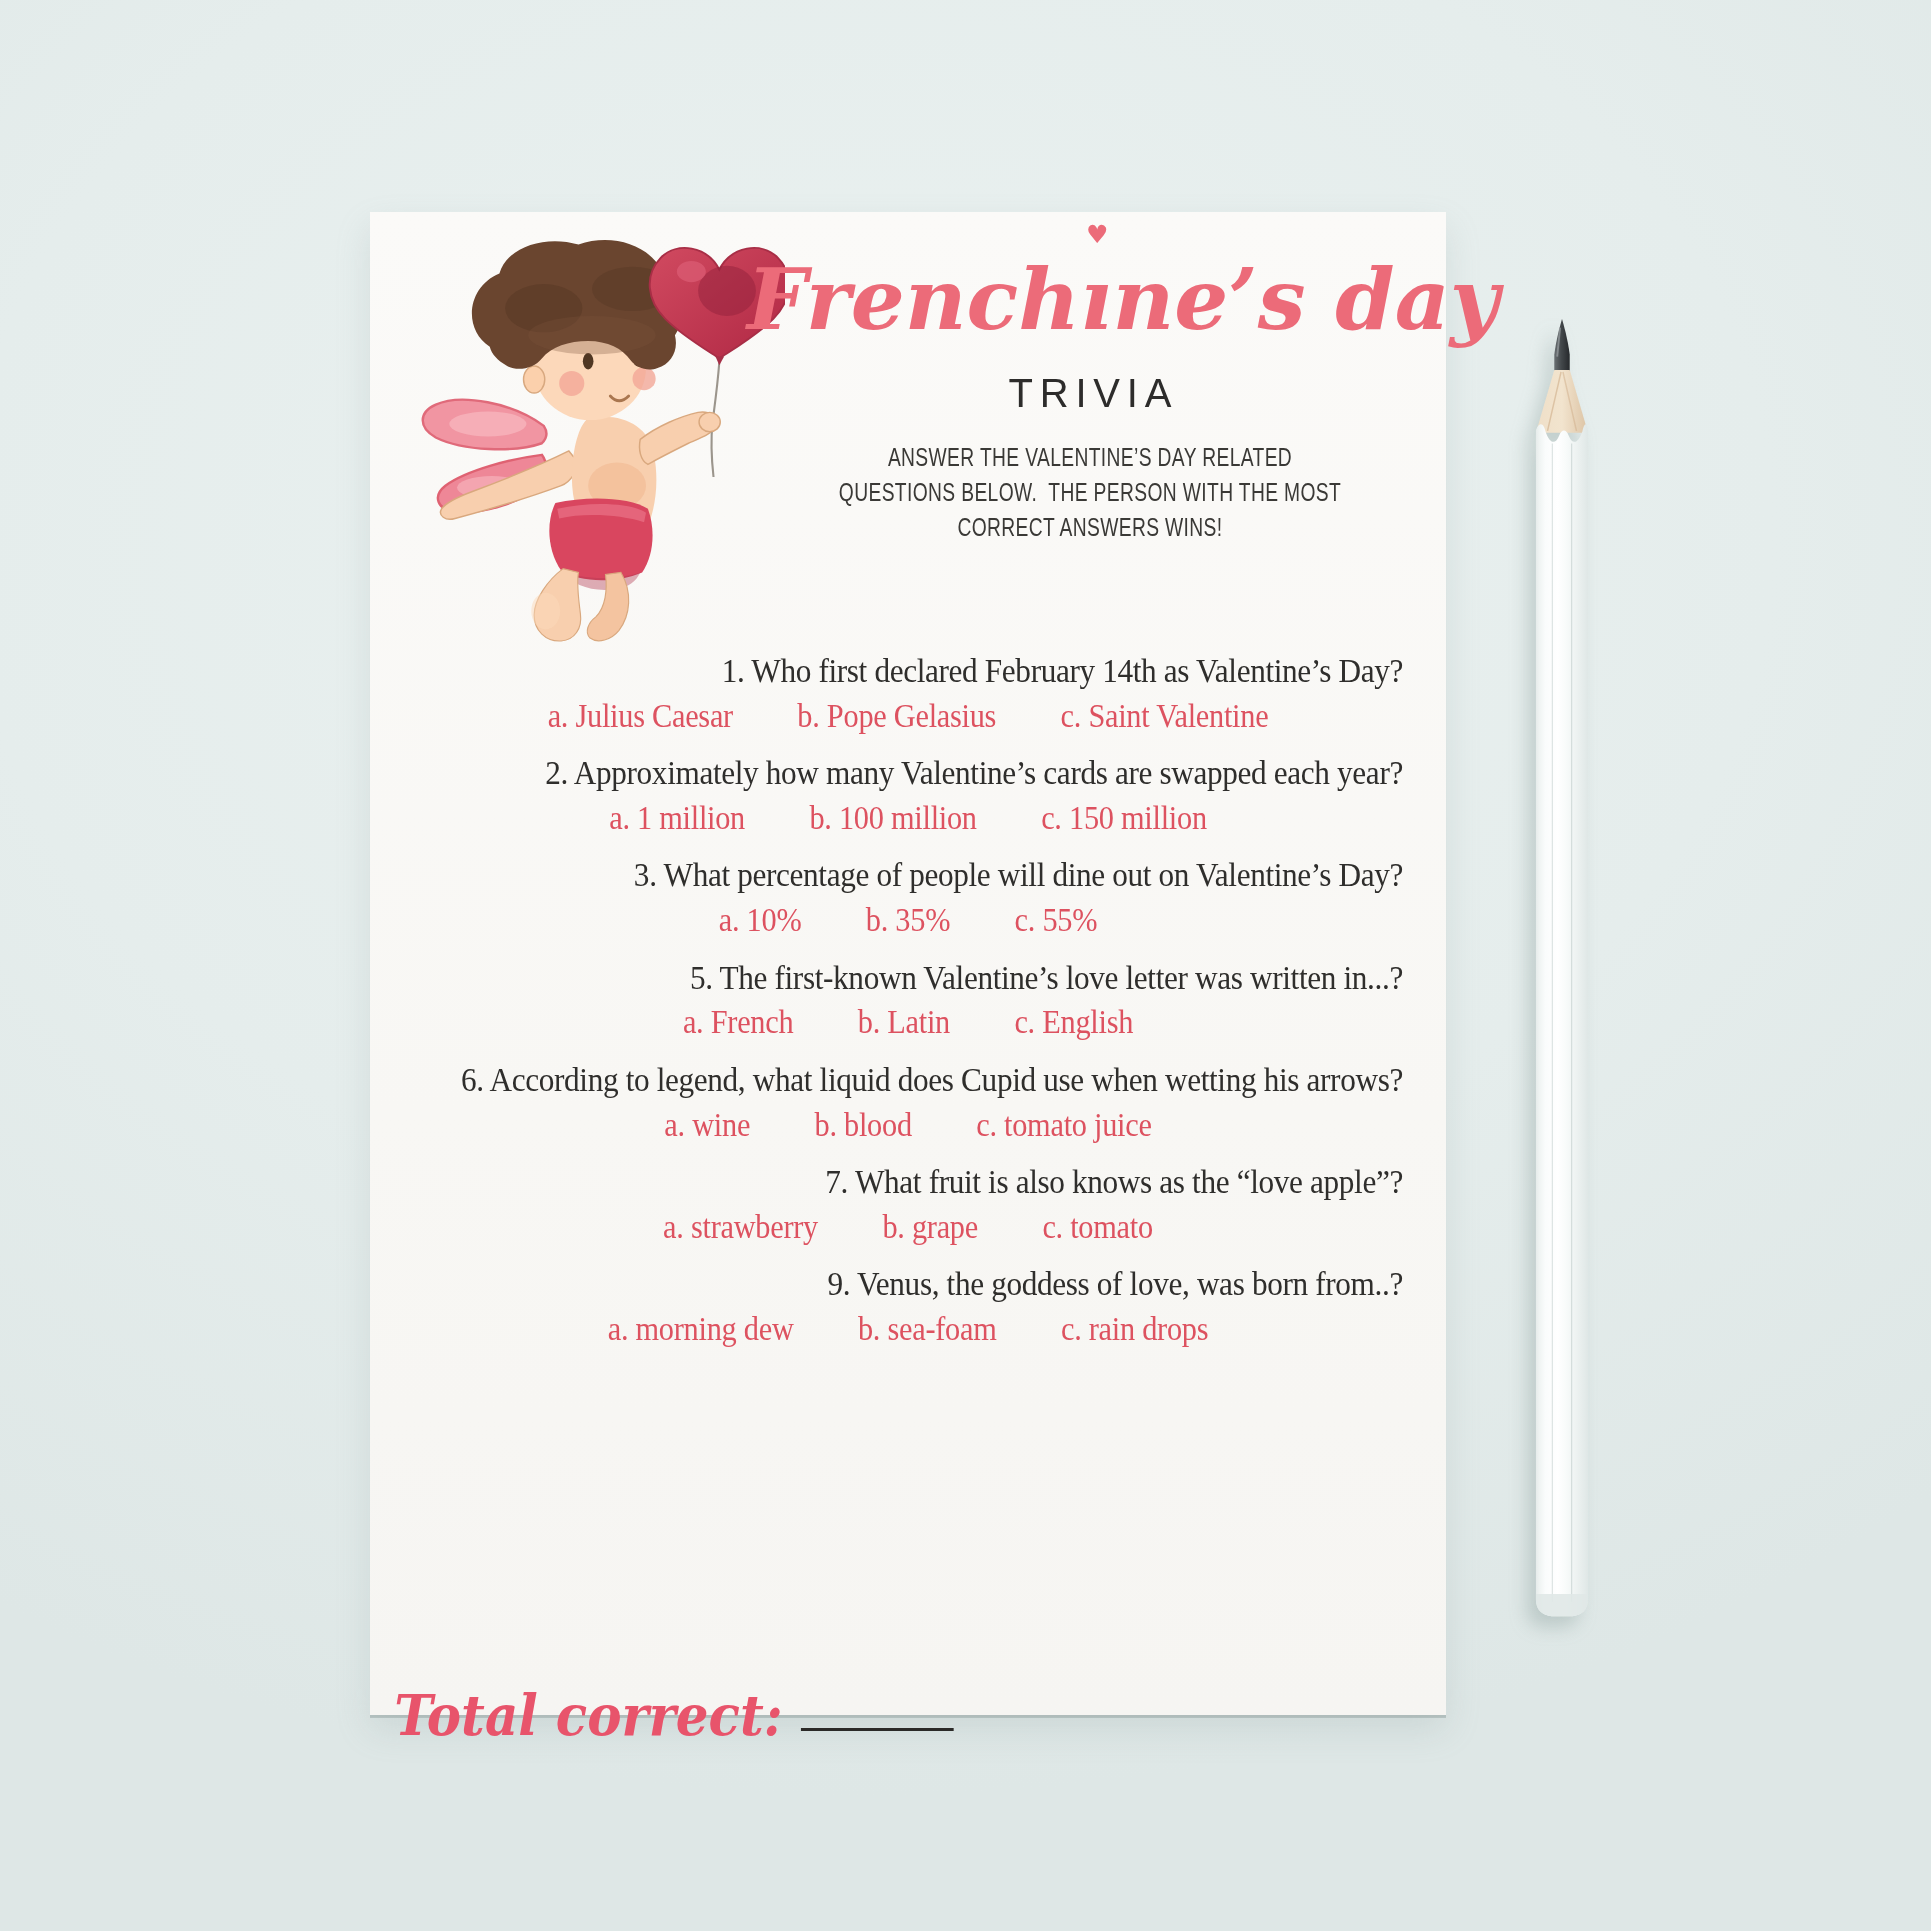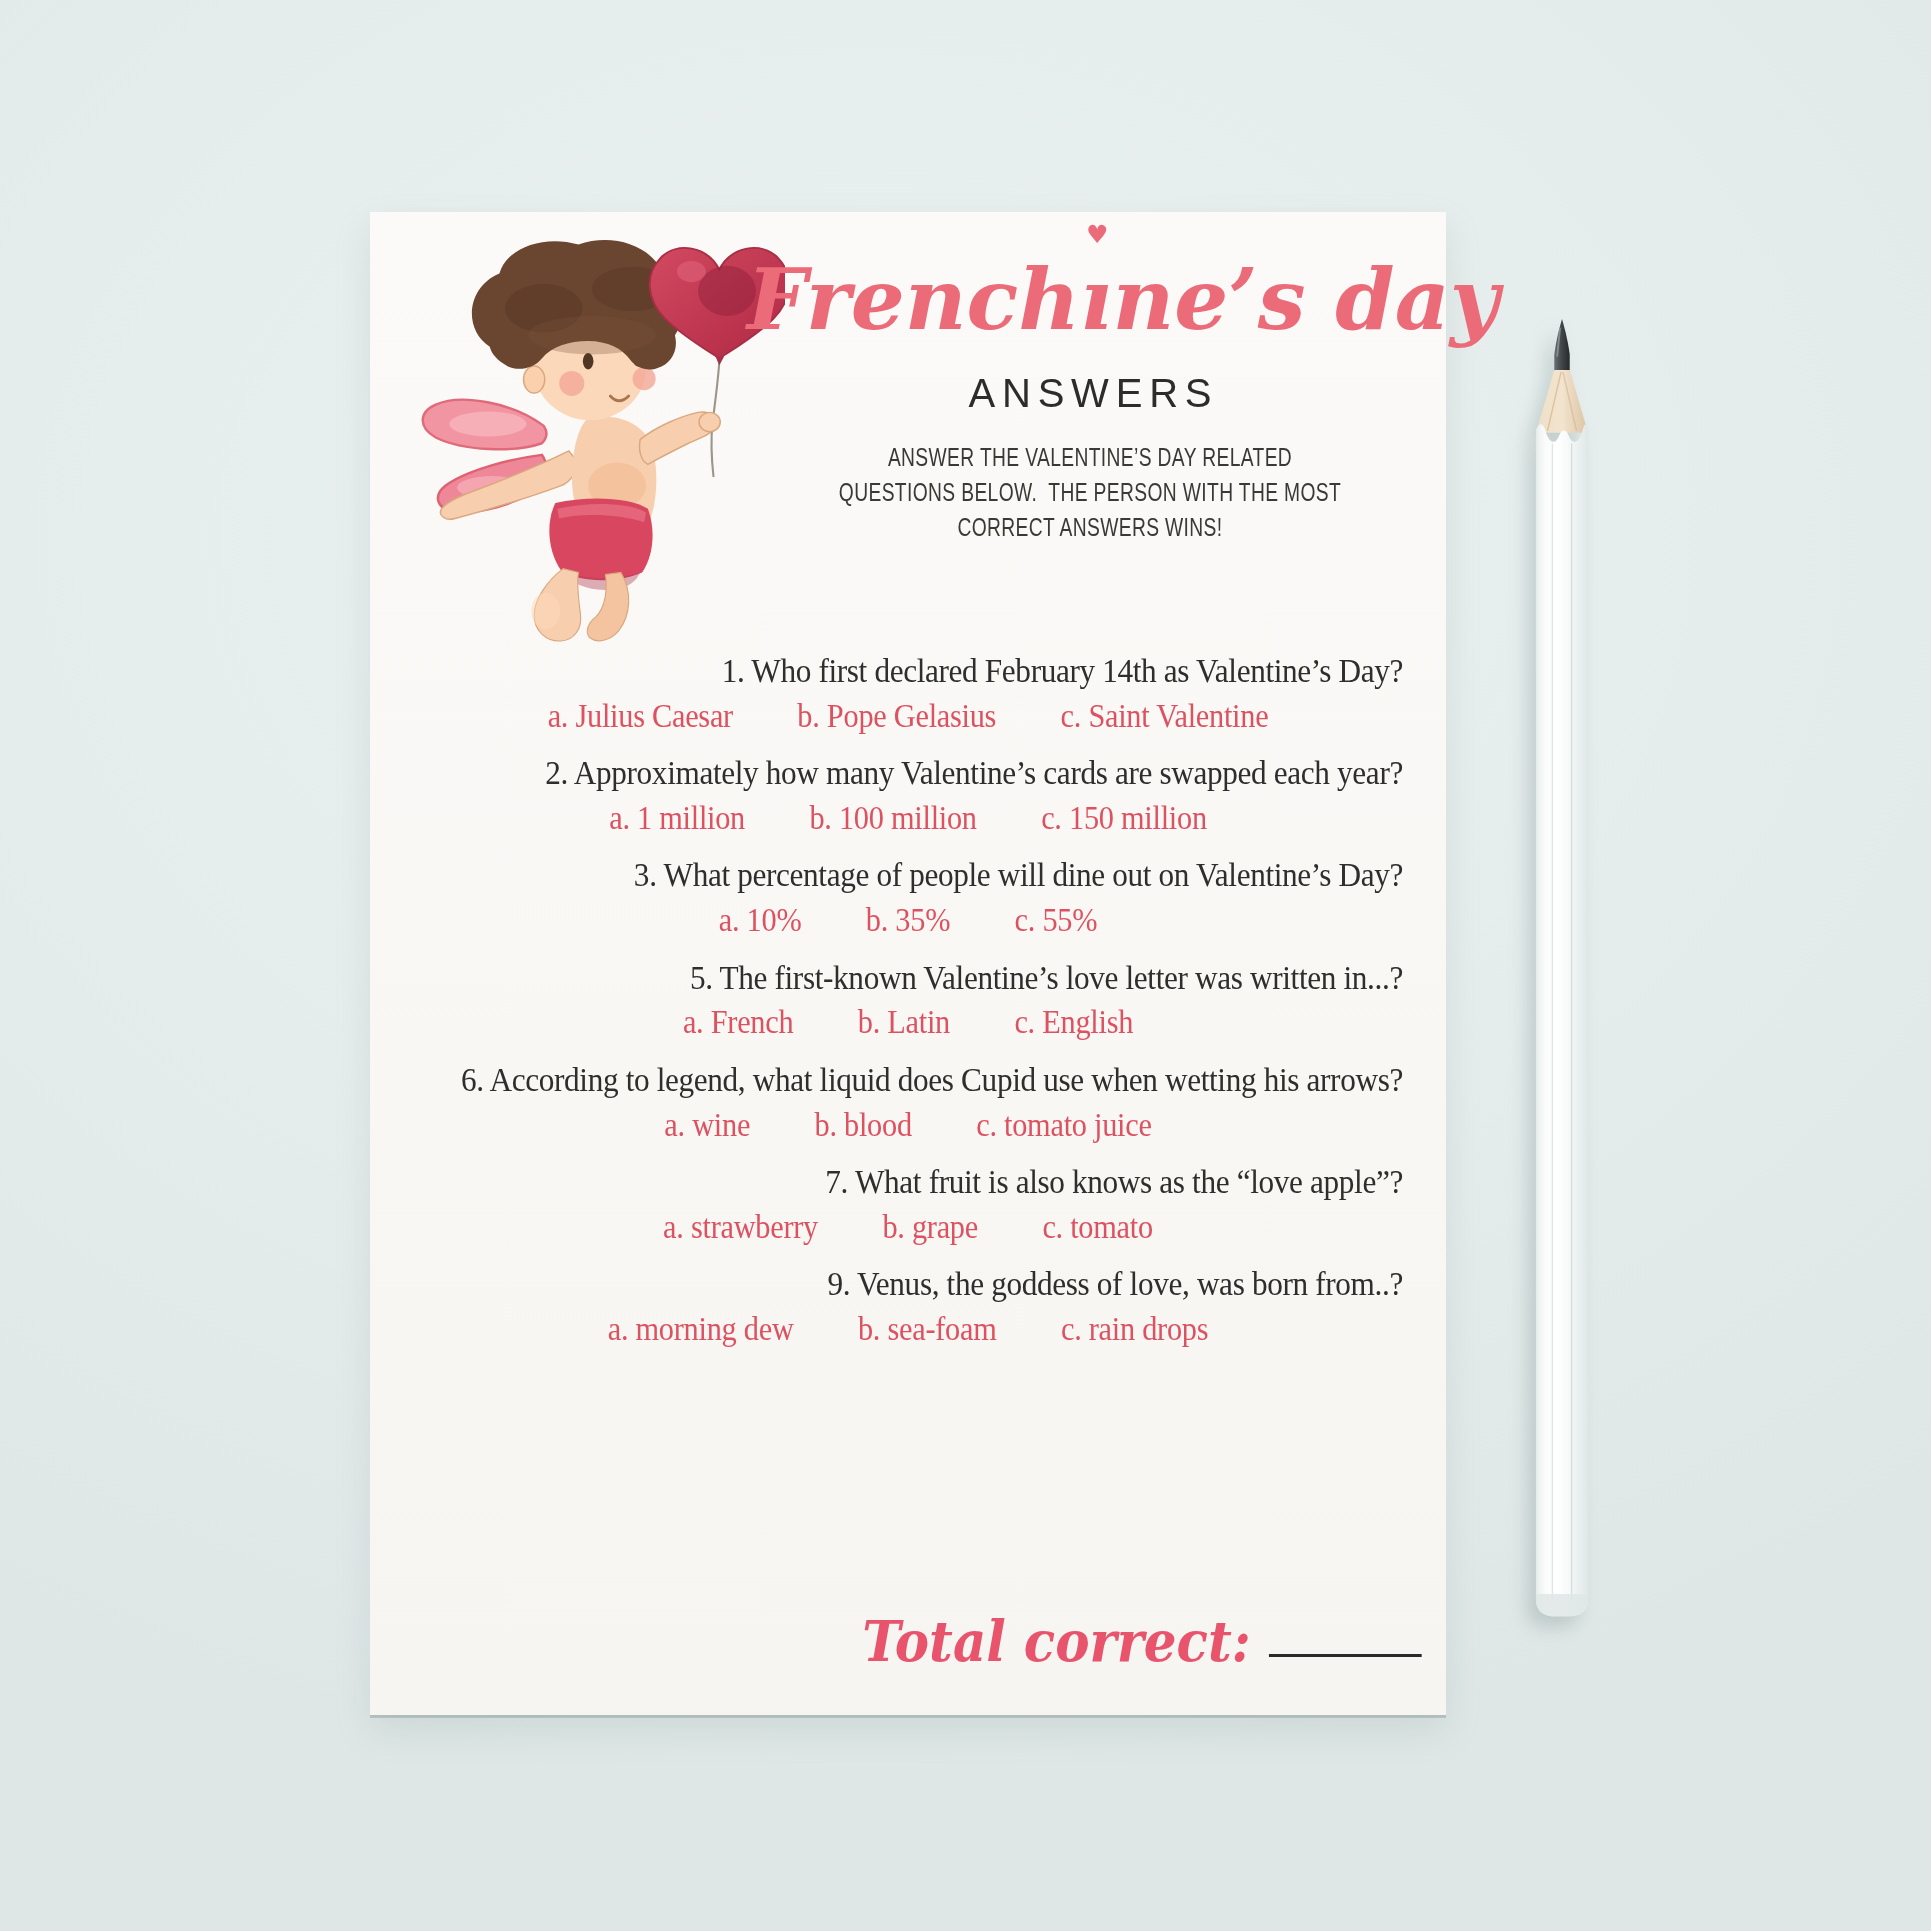--- a/index.html
+++ b/index.html
@@ -26,21 +26,21 @@
   .instructions div{white-space:pre;}
   
   .questions{position:absolute;top:438px;left:0;width:100%;text-align:right;}
   .qblock{margin-bottom:16.4px;}
   .qtext{font-size:34px;line-height:41px;color:#2f2e2c;letter-spacing:-0.4px;
          transform:scaleX(.92);transform-origin:50% 50%;white-space:nowrap;}
   .opts{display:flex;justify-content:center;gap:70px;margin-top:5.8px;
         font-size:33px;line-height:39px;color:#dd5260;letter-spacing:-0.3px;
         transform:scaleX(.92);transform-origin:50% 50%;white-space:nowrap;}
   
-  .total{position:absolute;top:1398px;width:100%;text-align:right;white-space:nowrap;text-decoration:underline;}
+  .total{position:absolute;top:1472px;width:100%;text-align:left;white-space:nowrap;text-decoration:underline;}
   .total-inner{display:inline-block;transform:scaleX(.92);transform-origin:50% 50%;}
   .total-label{font-family:"DejaVu Serif",serif;font-style:italic;font-weight:bold;
                font-size:56px;line-height:62px;color:#e8546b;}
   .blank{display:inline-block;width:166px;height:2.9px;background:#2b2a28;
          margin-left:19.3px;position:relative;top:-3.9px;}
   
   .pencil{position:absolute;left:1534px;top:316px;width:56px;height:1305px;
           filter:drop-shadow(-8.7px 11.6px 8.7px rgba(105,128,126,.28));}
 </style>
 </head>
@@ -106,21 +106,21 @@
       <g>
         <path d="M332,38 C320,14 288,8 271,26 C254,44 257,70 276,89 C293,106 320,122 332,130 C344,122 371,106 388,89 C407,70 410,44 393,26 C376,8 344,14 332,38 Z" fill="url(#heartG)" stroke="#a82e46" stroke-width="2"></path>
         <ellipse cx="340" cy="60" rx="30" ry="26" fill="#8f1f3a" opacity=".45"></ellipse>
         <ellipse cx="303" cy="40" rx="15" ry="11" fill="#e0637a" opacity=".6"></ellipse>
         <path d="M328,128 L337,128 L332,137 Z" fill="#a62f47"></path>
       </g>
     </svg>
 
     <div class="header">
       <div class="title"><span>French</span><span class="i-wrap"><span class="i-heart">♥</span><span>ı</span></span><span>ne’s day</span></div>
-      <div class="subtitle">ANSWERS</div>
+      <div class="subtitle">TRIVIA</div>
       <div class="instructions">
         <div>ANSWER THE VALENTINE’S DAY RELATED</div>
         <div>QUESTIONS BELOW.  THE PERSON WITH THE MOST</div>
         <div>CORRECT ANSWERS WINS!</div>
       </div>
     </div>
 
     <div class="questions">
 
       <div class="qblock">

